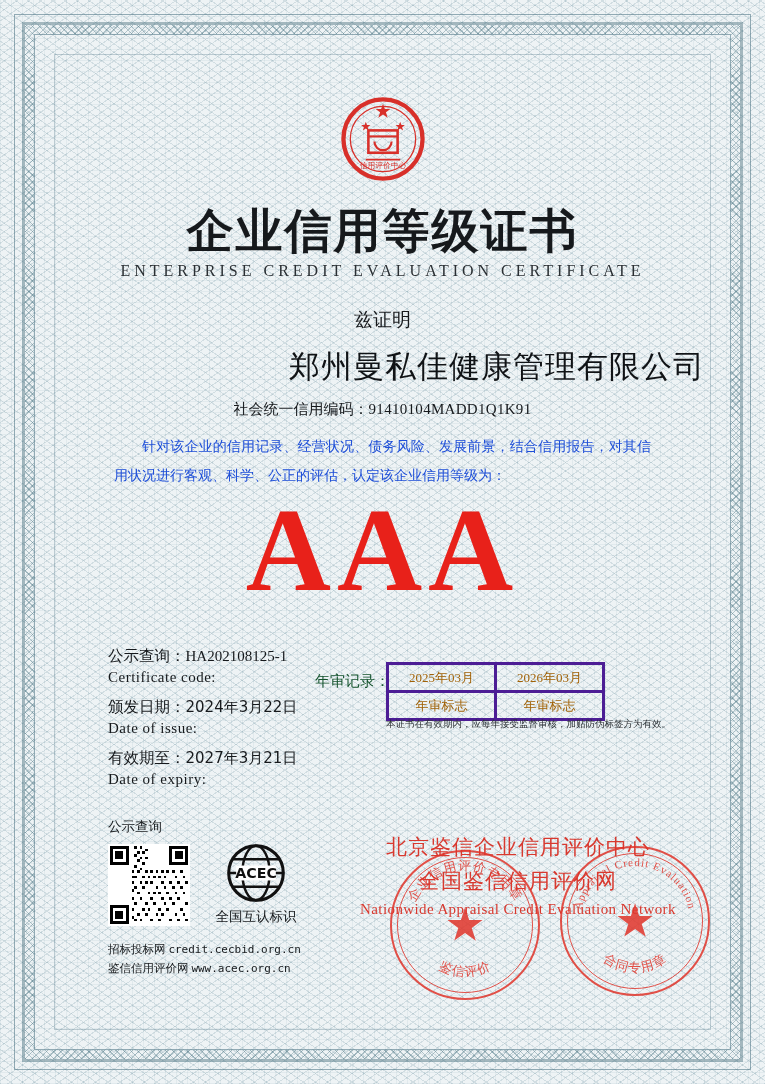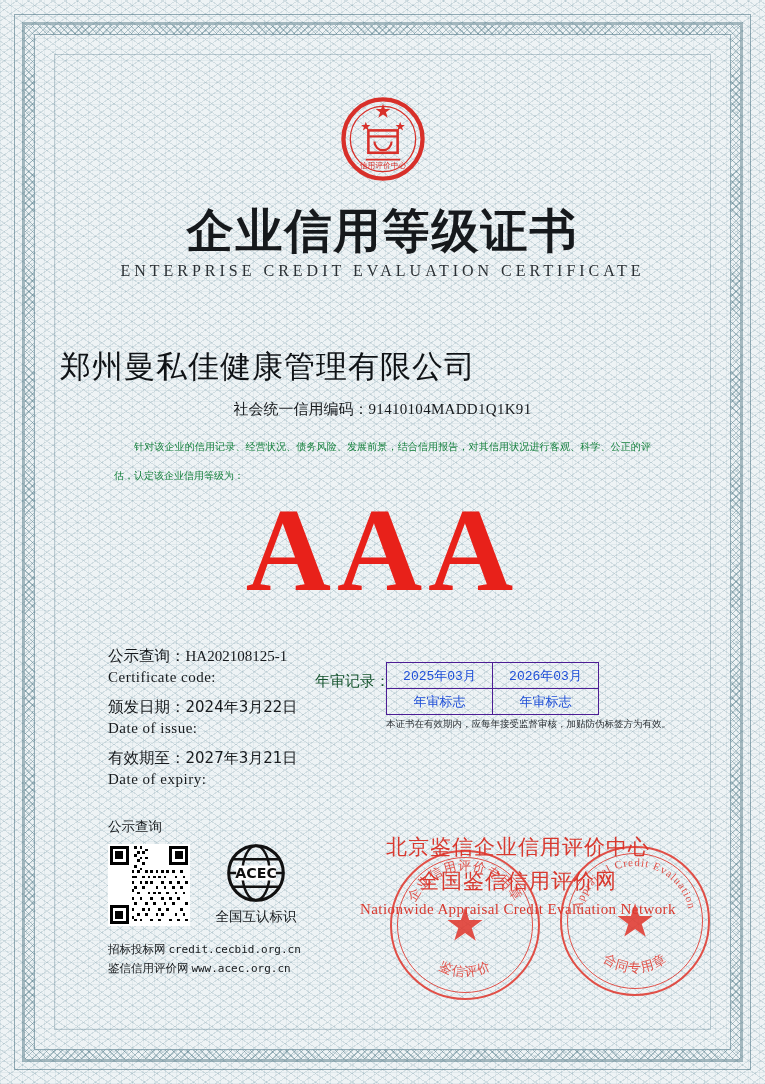--- a/index.html
+++ b/index.html
@@ -115,21 +115,21 @@
     text-align: center;
     font-family: "DejaVu Sans", "Liberation Sans", sans-serif;
     font-size: 19px;
     color: #16191c;
   }
 
   .company {
     position: absolute;
     top: 286px;
     left: 0; right: 0;
-    text-align: left;
+    text-align: right;
     font-family: Liberation Serif, serif;
     font-size: 31px;
     letter-spacing: 1px;
     color: #101316;
   }
 
   .uscc {
     position: absolute;
     top: 340px;
     left: 0; right: 0;
@@ -142,23 +142,23 @@
     font-family: "Liberation Serif", serif;
     letter-spacing: 0.3px;
   }
 
   .body-text {
     position: absolute;
     top: 372px;
     left: 54px;
     right: 54px;
     font-family: "DejaVu Sans", "Liberation Sans", sans-serif;
-    font-size: 10px;
+    font-size: 14px;
     line-height: 29px;
-    color: #15803d;
+    color: #1d4ed8;
     text-align: justify;
     text-indent: 2em;
   }
 
   .grade {
     position: absolute;
     top: 432px;
     left: 0; right: 0;
     text-align: center;
     font-family: "Liberation Serif", serif;
@@ -218,27 +218,27 @@
     color: #14532d;
     white-space: nowrap;
   }
   .review-table {
     position: absolute;
     left: 76px;
     top: 0;
     border-collapse: collapse;
   }
   .review-table td {
-    border: 1px solid #4c1d95;
+    border: 3px solid #4c1d95;
     width: 103px;
     height: 23px;
     text-align: center;
-    font-family: Liberation Mono, monospace;
+    font-family: Liberation Serif, serif;
     font-size: 13px;
-    color: #1d4ed8;
+    color: #a16207;
   }
   .review-note {
     position: absolute;
     left: 76px;
     top: 56px;
     font-family: "DejaVu Sans", "Liberation Sans", sans-serif;
     font-size: 9.5px;
     color: #2a2f33;
     white-space: nowrap;
   }
@@ -385,20 +385,21 @@
         <polygon points="30,30 31.4,33.8 35.4,33.8 32.2,36.2 33.4,40 30,37.7 26.6,40 27.8,36.2 24.6,33.8 28.6,33.8" fill="#d8302a"></polygon>
         <polygon points="70,30 71.4,33.8 75.4,33.8 72.2,36.2 73.4,40 70,37.7 66.6,40 67.8,36.2 64.6,33.8 68.6,33.8" fill="#d8302a"></polygon>
         <path d="M30 74 h40" stroke="#d8302a" stroke-width="2"></path>
         <text x="50" y="84" text-anchor="middle" fill="#d8302a" font-size="9" font-family="DejaVu Sans, sans-serif">信用评价中心</text>
       </svg>
     </div>
 
     <div class="title-cn">企业信用等级证书</div>
     <div class="title-en">ENTERPRISE  CREDIT  EVALUATION  CERTIFICATE</div>
 
+    <div class="hereby">兹证明</div>
     <div class="company">郑州曼私佳健康管理有限公司</div>
 
     <div class="uscc">
       <span>社会统一信用编码：</span><span class="code">91410104MADD1Q1K91</span>
     </div>
 
     <div class="body-text">针对该企业的信用记录、经营状况、债务风险、发展前景，结合信用报告，对其信用状况进行客观、科学、公正的评估，认定该企业信用等级为：</div>
 
     <div class="grade">AAA</div>
 

